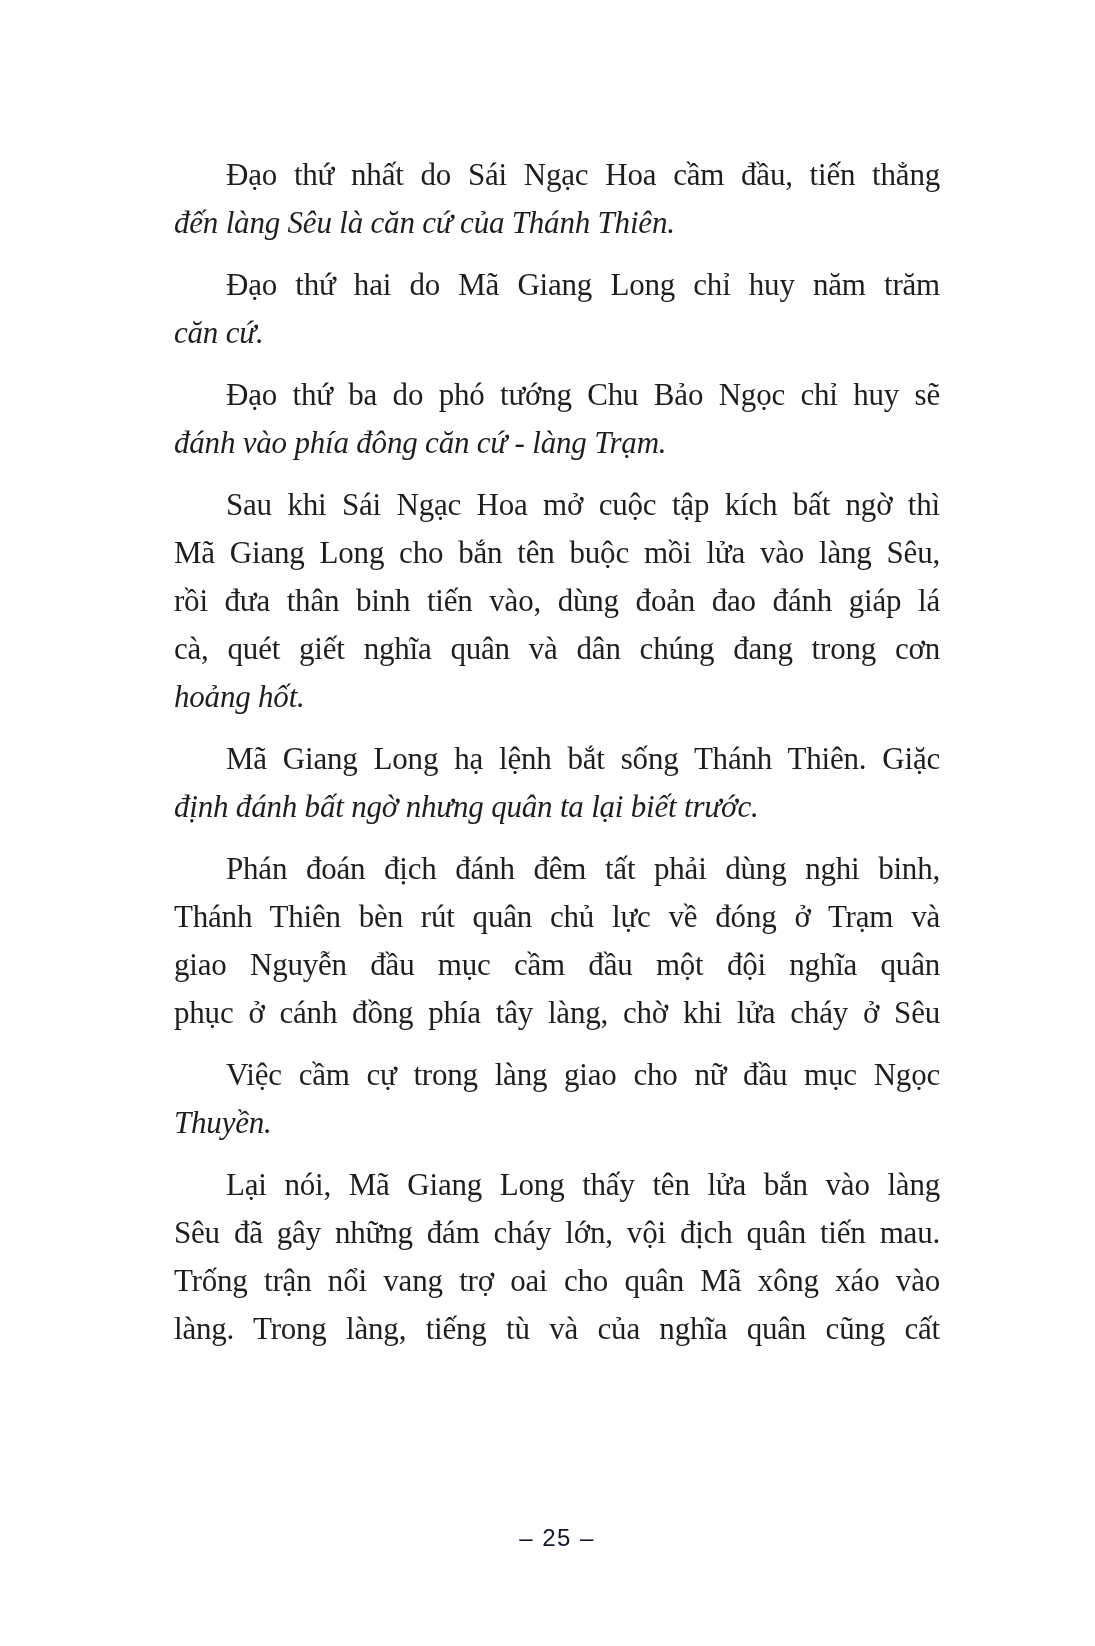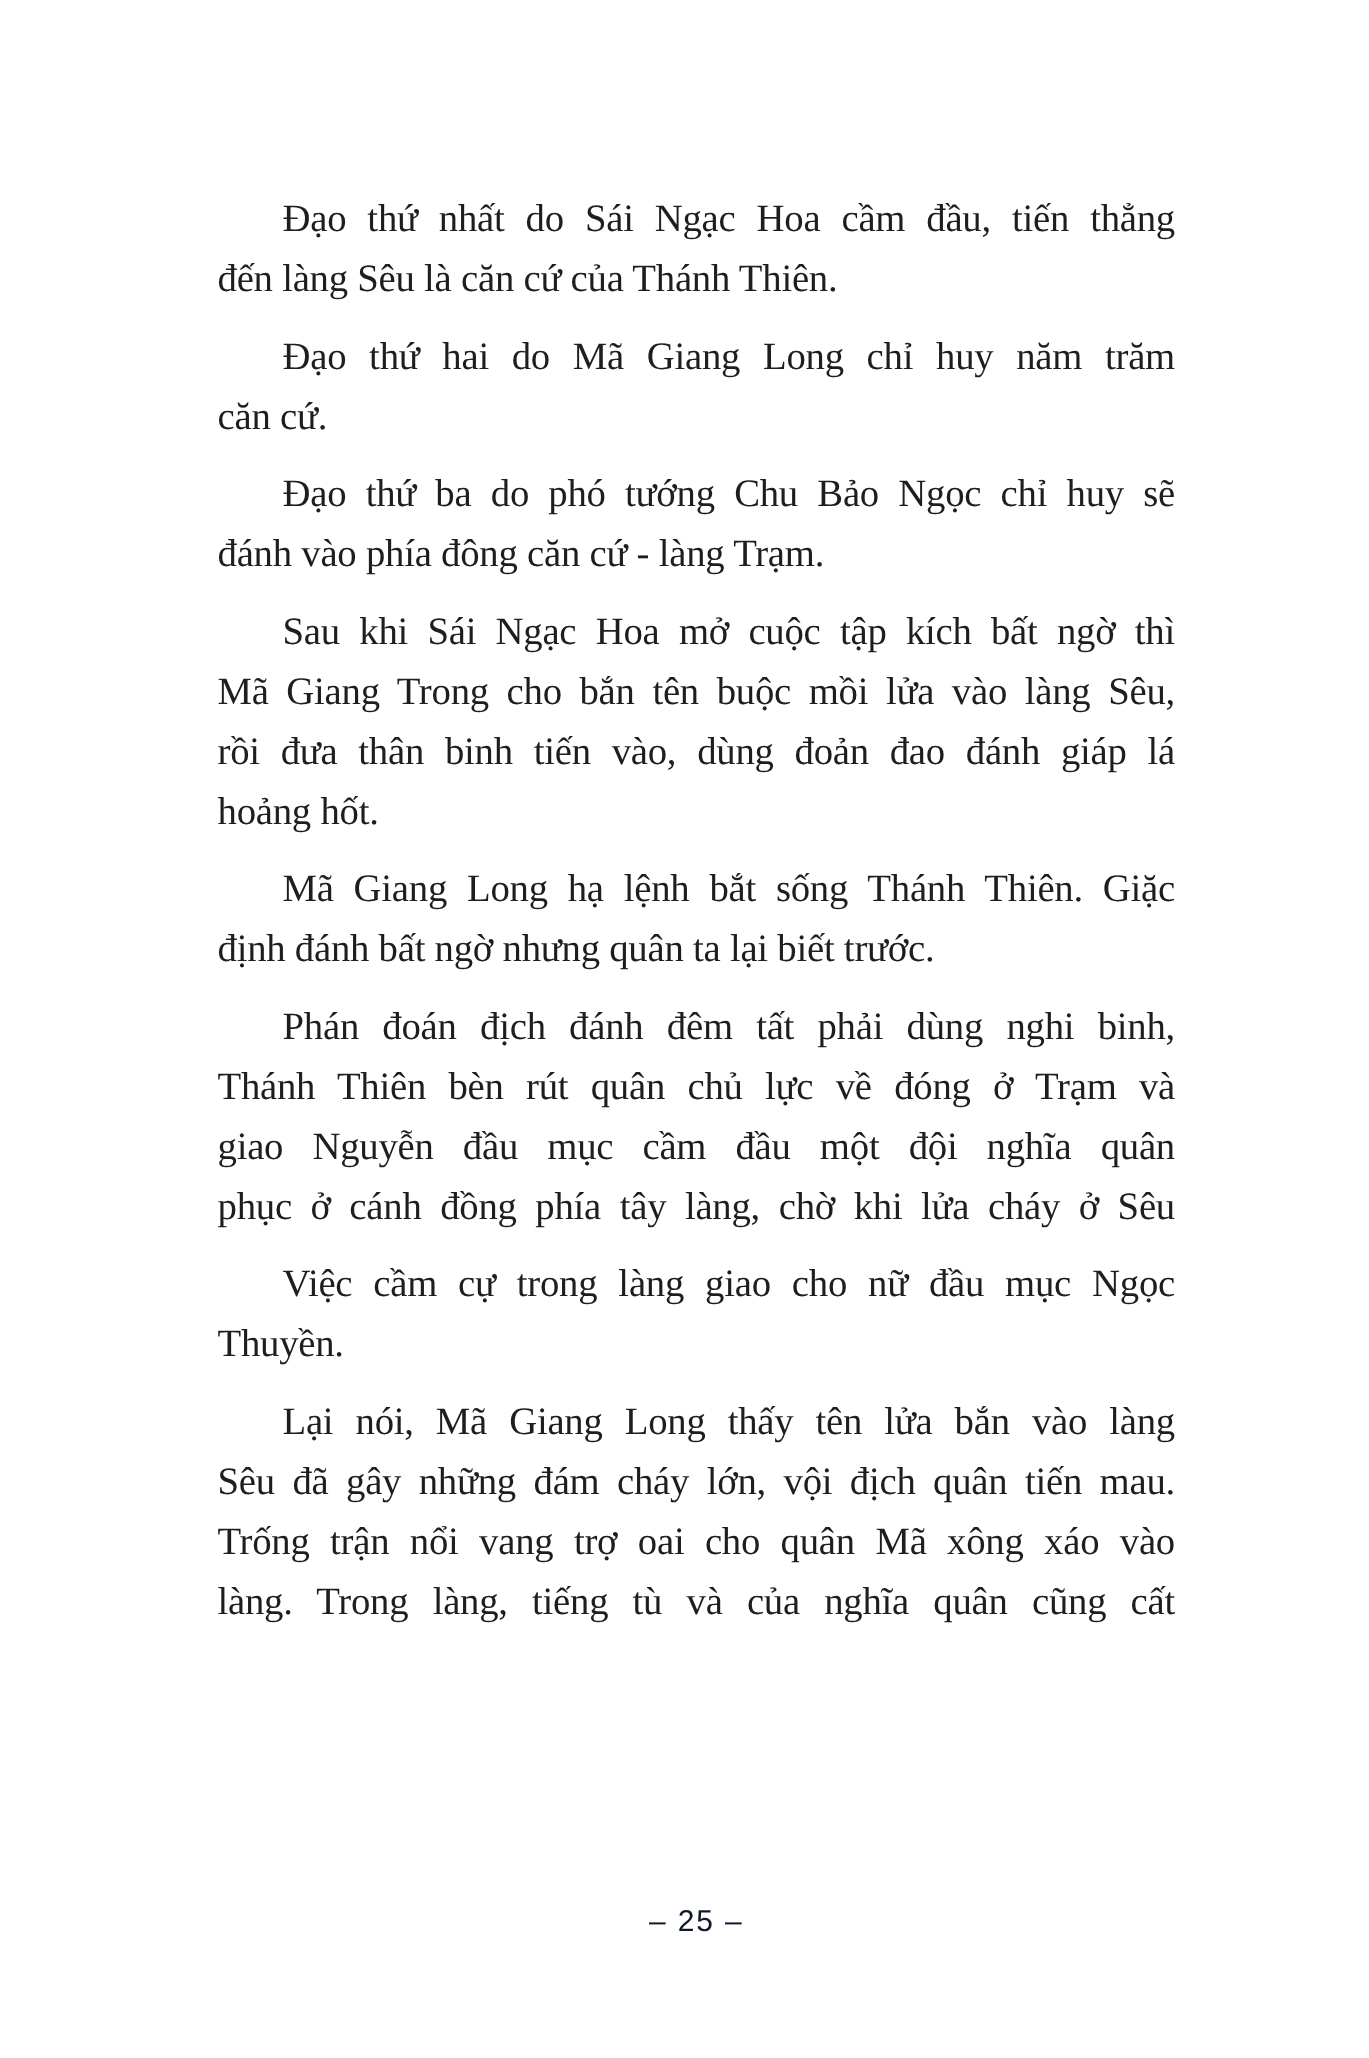--- a/index.html
+++ b/index.html
@@ -42,20 +42,21 @@
     text-align-last: justify;
     white-space: normal;
     height: 48px;
     overflow: visible;
   }
   .line.indent {
     padding-left: 52px;
   }
   .line.final {
     text-align-last: left;
+    font-style: italic;
   }
   .folio {
     position: absolute;
     left: 174px;
     top: 1521px;
     width: 766px;
     text-align: center;
     font-family: "Liberation Sans", "DejaVu Sans", sans-serif;
     font-size: 24px;
     line-height: 34px;
@@ -75,22 +76,23 @@
       <p class="para">
         <span class="line indent">Đạo thứ hai do Mã Giang Long chỉ huy năm trăm</span>
         <span class="line final">căn cứ.</span>
       </p>
       <p class="para">
         <span class="line indent">Đạo thứ ba do phó tướng Chu Bảo Ngọc chỉ huy sẽ</span>
         <span class="line final">đánh vào phía đông căn cứ - làng Trạm.</span>
       </p>
       <p class="para">
         <span class="line indent">Sau khi Sái Ngạc Hoa mở cuộc tập kích bất ngờ thì</span>
-        <span class="line">Mã Giang Trong cho bắn tên buộc mồi lửa vào làng Sêu,</span>
+        <span class="line">Mã Giang Long cho bắn tên buộc mồi lửa vào làng Sêu,</span>
         <span class="line">rồi đưa thân binh tiến vào, dùng đoản đao đánh giáp lá</span>
+        <span class="line">cà, quét giết nghĩa quân và dân chúng đang trong cơn</span>
         <span class="line final">hoảng hốt.</span>
       </p>
       <p class="para">
         <span class="line indent">Mã Giang Long hạ lệnh bắt sống Thánh Thiên. Giặc</span>
         <span class="line final">định đánh bất ngờ nhưng quân ta lại biết trước.</span>
       </p>
       <p class="para">
         <span class="line indent">Phán đoán địch đánh đêm tất phải dùng nghi binh,</span>
         <span class="line">Thánh Thiên bèn rút quân chủ lực về đóng ở Trạm và</span>
         <span class="line">giao Nguyễn đầu mục cầm đầu một đội nghĩa quân</span>

